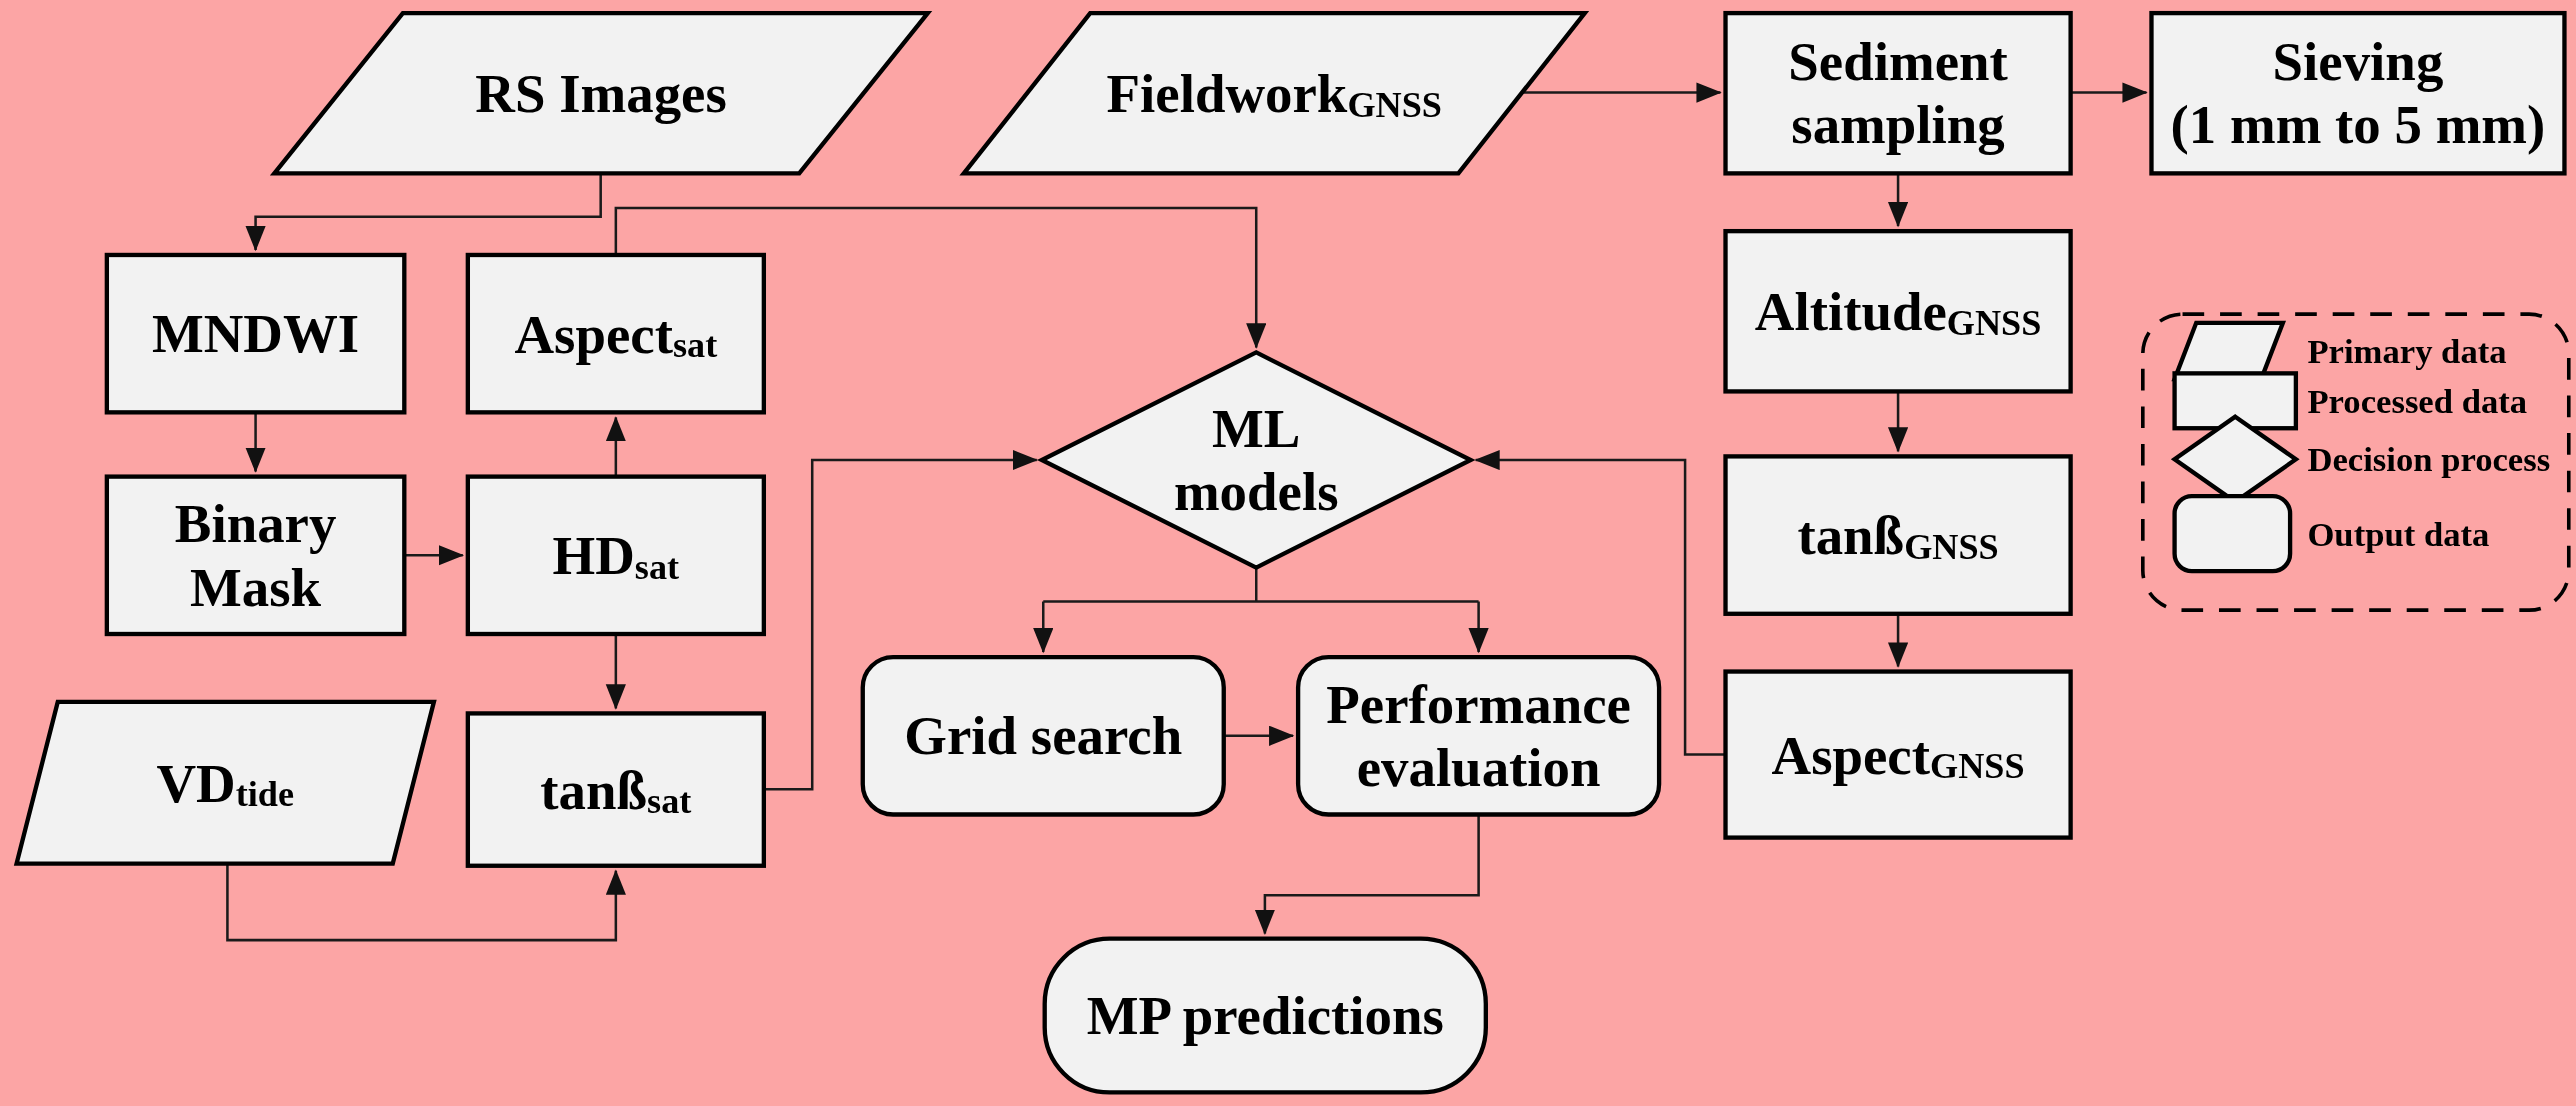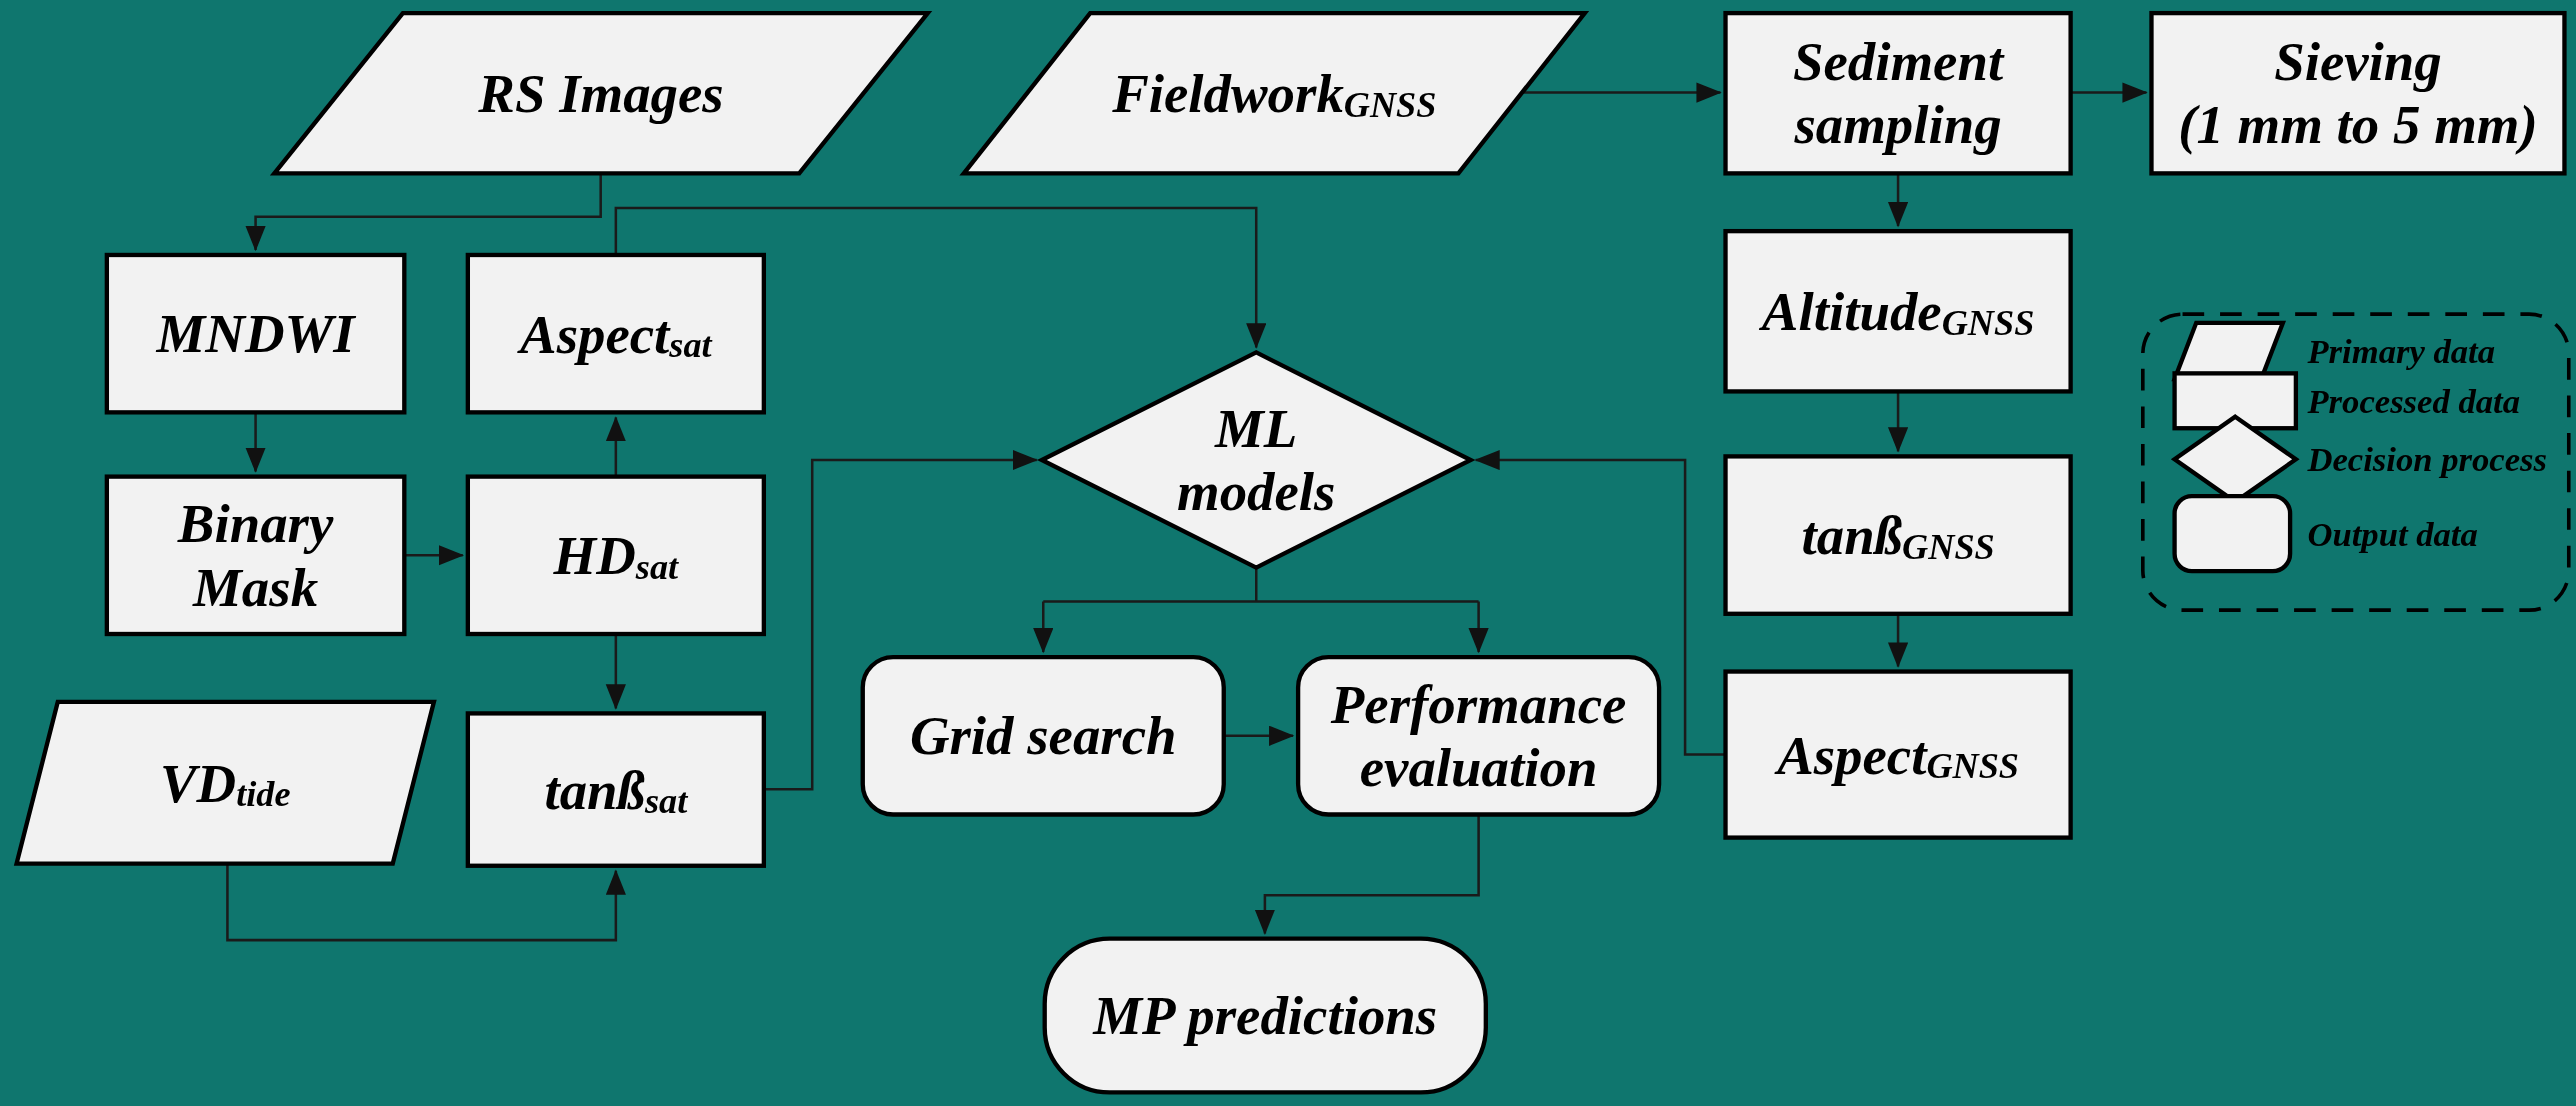--- a/index.html
+++ b/index.html
@@ -1,17 +1,17 @@
 <!DOCTYPE html>
 <html style="font-size:11.6px"><head>
 <meta charset="utf-8">
 <style>
   html,body{margin:0;padding:0;background:#ffffff;}
   body{width:2576px;height:1107px;font-family:"Liberation Serif","DejaVu Serif",serif;}
-  #figure{position:relative;width:2576px;height:1107px;background:#0f766e;overflow:hidden;font-style:italic;}
+  #figure{position:relative;width:2576px;height:1107px;background:#fca5a5;overflow:hidden;}
   svg text{font-family:"Liberation Serif","DejaVu Serif",serif;font-weight:bold;fill:#000000;}
 </style>
 </head>
 <body>
 
 <div id="figure">
   <svg id="diagram" width="2576" height="1107" viewBox="0 0 3568 1533" xmlns="http://www.w3.org/2000/svg">
     <defs>
       <marker id="arrowhead" markerWidth="11" markerHeight="9" refX="9.5" refY="4" orient="auto" markerUnits="strokeWidth">
         <path d="M0,0 L10,4 L0,8 Z" fill="#111111"></path>

